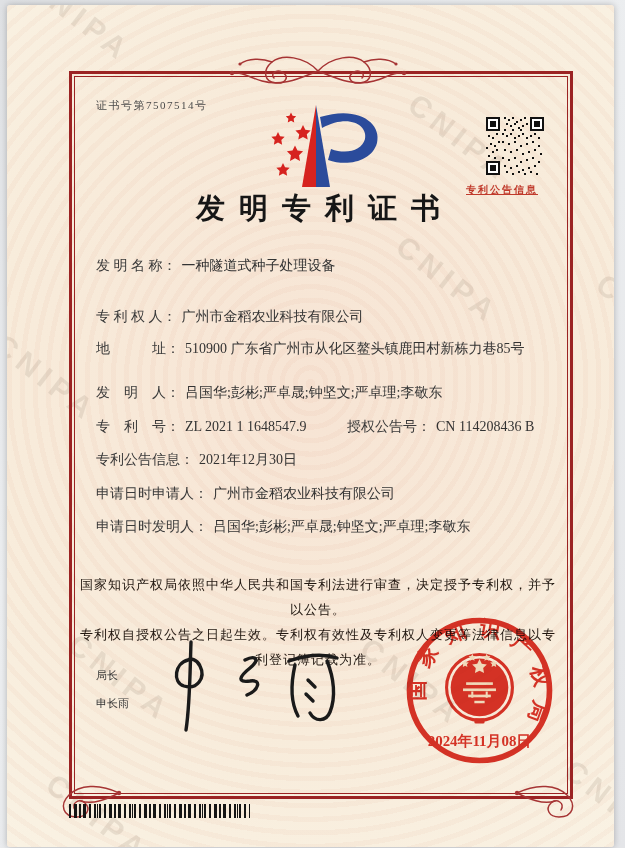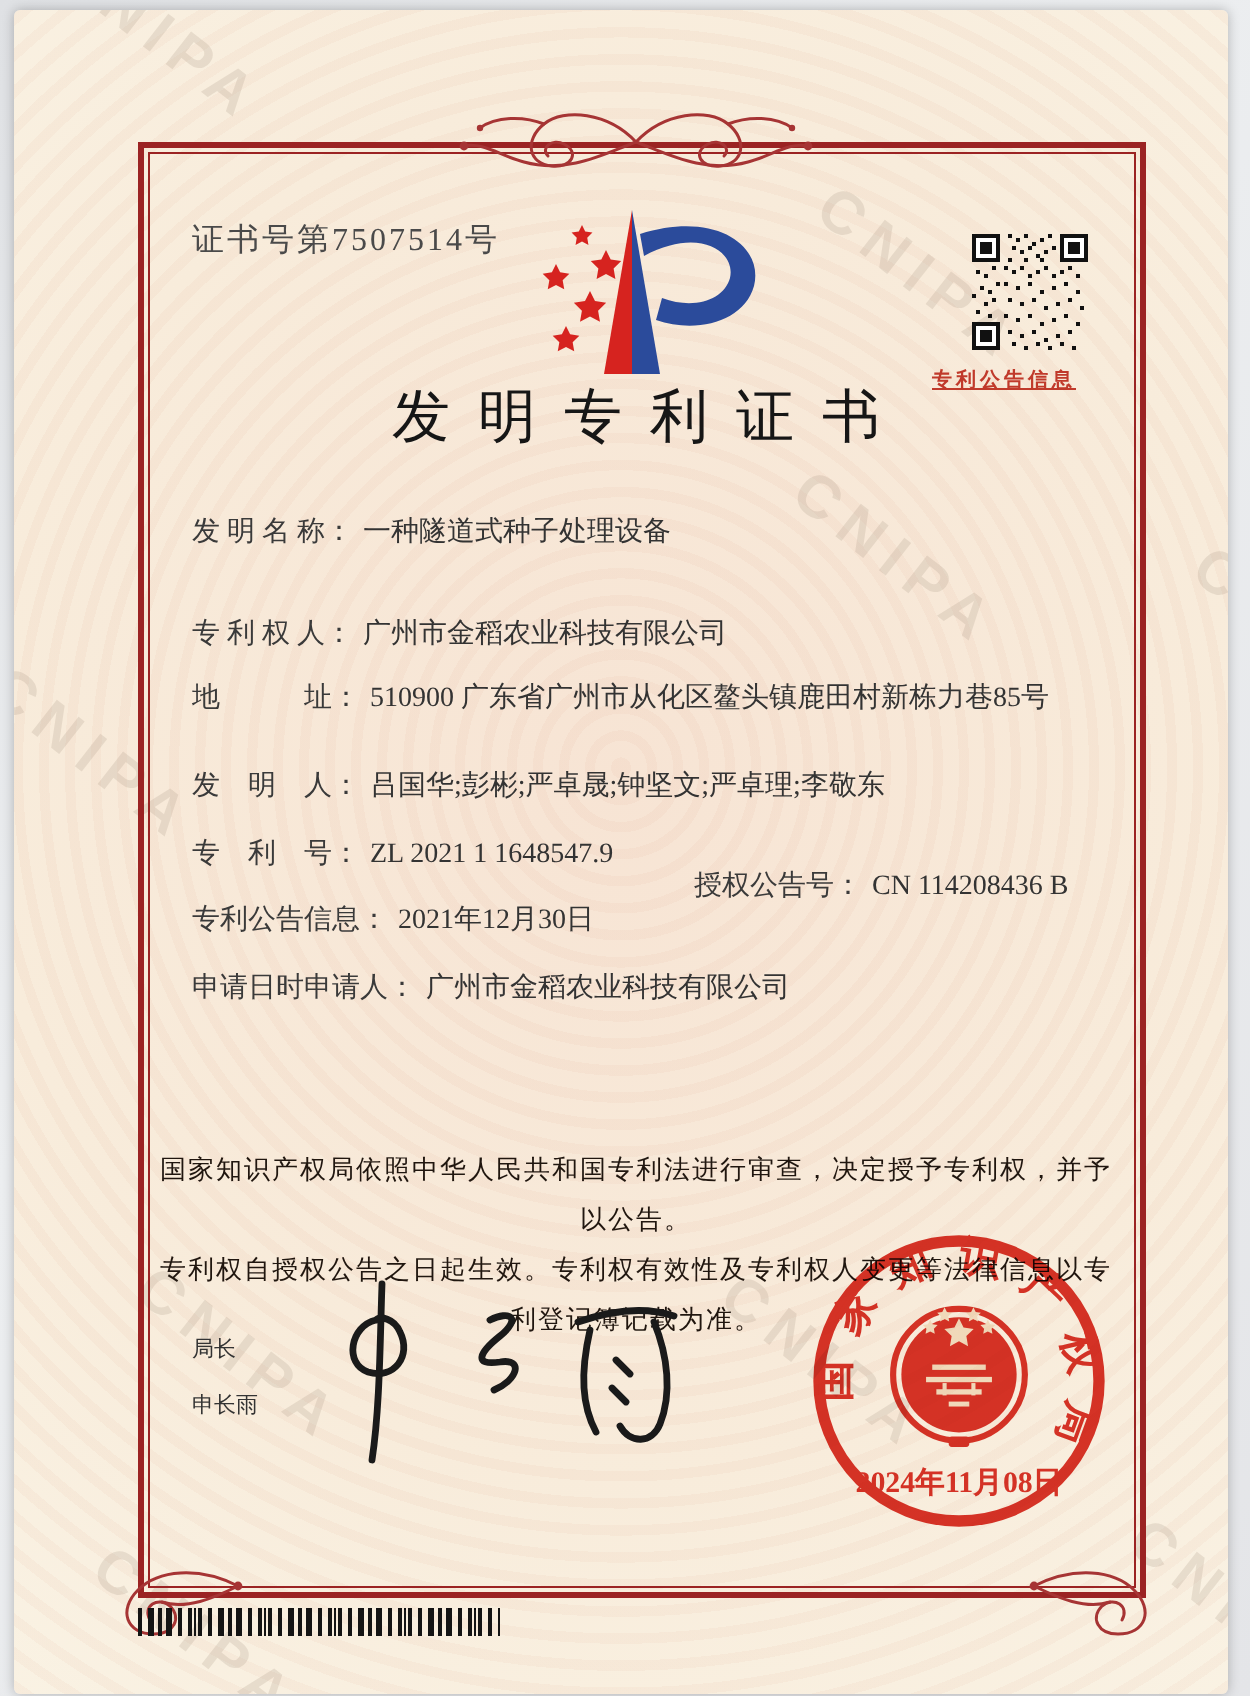--- a/index.html
+++ b/index.html
@@ -8,29 +8,29 @@
   .paper{position:absolute;left:7px;top:5px;right:11px;bottom:1px;overflow:hidden;border-radius:3px;
     background:
       repeating-radial-gradient(ellipse 120% 90% at 50% 45%, rgba(206,118,88,0.05) 0 5px, rgba(206,118,88,0) 5px 13px),
       radial-gradient(95% 75% at 50% 46%, #f7e4d4 0%, #f8ecdb 55%, #faf4e6 100%);
     box-shadow:0 0 6px rgba(0,0,0,.25);}
   .wm{position:absolute;font-family:"Liberation Sans","DejaVu Sans",sans-serif;font-weight:bold;
     font-size:30px;letter-spacing:6px;color:rgba(168,148,132,0.22);transform:rotate(38deg);white-space:nowrap;}
   .frame{position:absolute;left:62px;top:66px;width:498px;height:722px;border:3px solid #9b2323;}
   .frame::after{content:"";position:absolute;inset:2px;border:1px solid #9b2323;}
   .abs{position:absolute;}
-  .certno{left:89px;top:105px;font-size:16px;letter-spacing:1.5px;color:#4a4a4a;}
-  .title{left:62px;top:184px;width:498px;text-align:center;font-size:29px;font-weight:normal;
+  .certno{left:89px;top:93px;font-size:11px;letter-spacing:1.5px;color:#4a4a4a;}
+  .title{left:62px;top:184px;width:498px;text-align:center;font-size:29px;font-weight:bold;
     color:#161616;letter-spacing:14px;text-indent:14px;}
   .qrblock{left:453px;top:110px;width:84px;text-align:center;}
   .qrblock .cap{margin-top:6px;font-size:10px;font-weight:bold;letter-spacing:2px;color:#c03a2b;text-decoration:underline;}
   .frow{position:absolute;left:89px;width:462px;font-size:14px;color:#3a3a3a;white-space:nowrap;}
   .frow .lab{white-space:pre;}
   .frow .val{margin-left:5px;color:#333;}
-  .rcol{position:absolute;left:251px;top:16px;text-align:center;}
+  .rcol{position:absolute;left:251px;top:0;text-align:center;}
   .statement{left:72px;top:567px;width:478px;text-align:center;font-size:13px;line-height:25px;
     color:#20160f;letter-spacing:1px;}
   .signer{left:89px;top:656px;font-family:"Liberation Sans","DejaVu Sans",sans-serif;
     font-size:11px;color:#333;line-height:28px;}
   .footer{left:62px;top:769px;width:498px;text-align:center;font-size:12px;color:#3a3a3a;letter-spacing:1px;}
   .barcode{left:62px;top:799px;width:181px;height:14px;
     background:
       repeating-linear-gradient(90deg,#141414 0 2px,transparent 2px 5px),
       repeating-linear-gradient(90deg,#141414 0 1px,transparent 1px 7px);}
   svg{display:block;}
@@ -137,20 +137,23 @@
     <span class="lab">专　利　号：</span><span class="val">ZL 2021 1 1648547.9</span>
     <span class="rcol">
       <span class="lab">授权公告号：</span><span class="val">CN 114208436 B</span>
     </span>
   </div>
   <div class="frow" style="top:446px">
     <span class="lab">专利公告信息：</span><span class="val">2021年12月30日</span>
   </div>
   <div class="frow" style="top:480px">
     <span class="lab">申请日时申请人：</span><span class="val">广州市金稻农业科技有限公司</span>
+  </div>
+  <div class="frow" style="top:513px">
+    <span class="lab">申请日时发明人：</span><span class="val">吕国华;彭彬;严卓晟;钟坚文;严卓理;李敬东</span>
   </div>
 
   <div class="abs statement">
     <div>国家知识产权局依照中华人民共和国专利法进行审查，决定授予专利权，并予以公告。</div>
     <div>专利权自授权公告之日起生效。专利权有效性及专利权人变更等法律信息以专利登记簿记载为准。</div>
   </div>
 
   <div class="abs signer">
     <div>局长</div>
     <div>申长雨</div>

